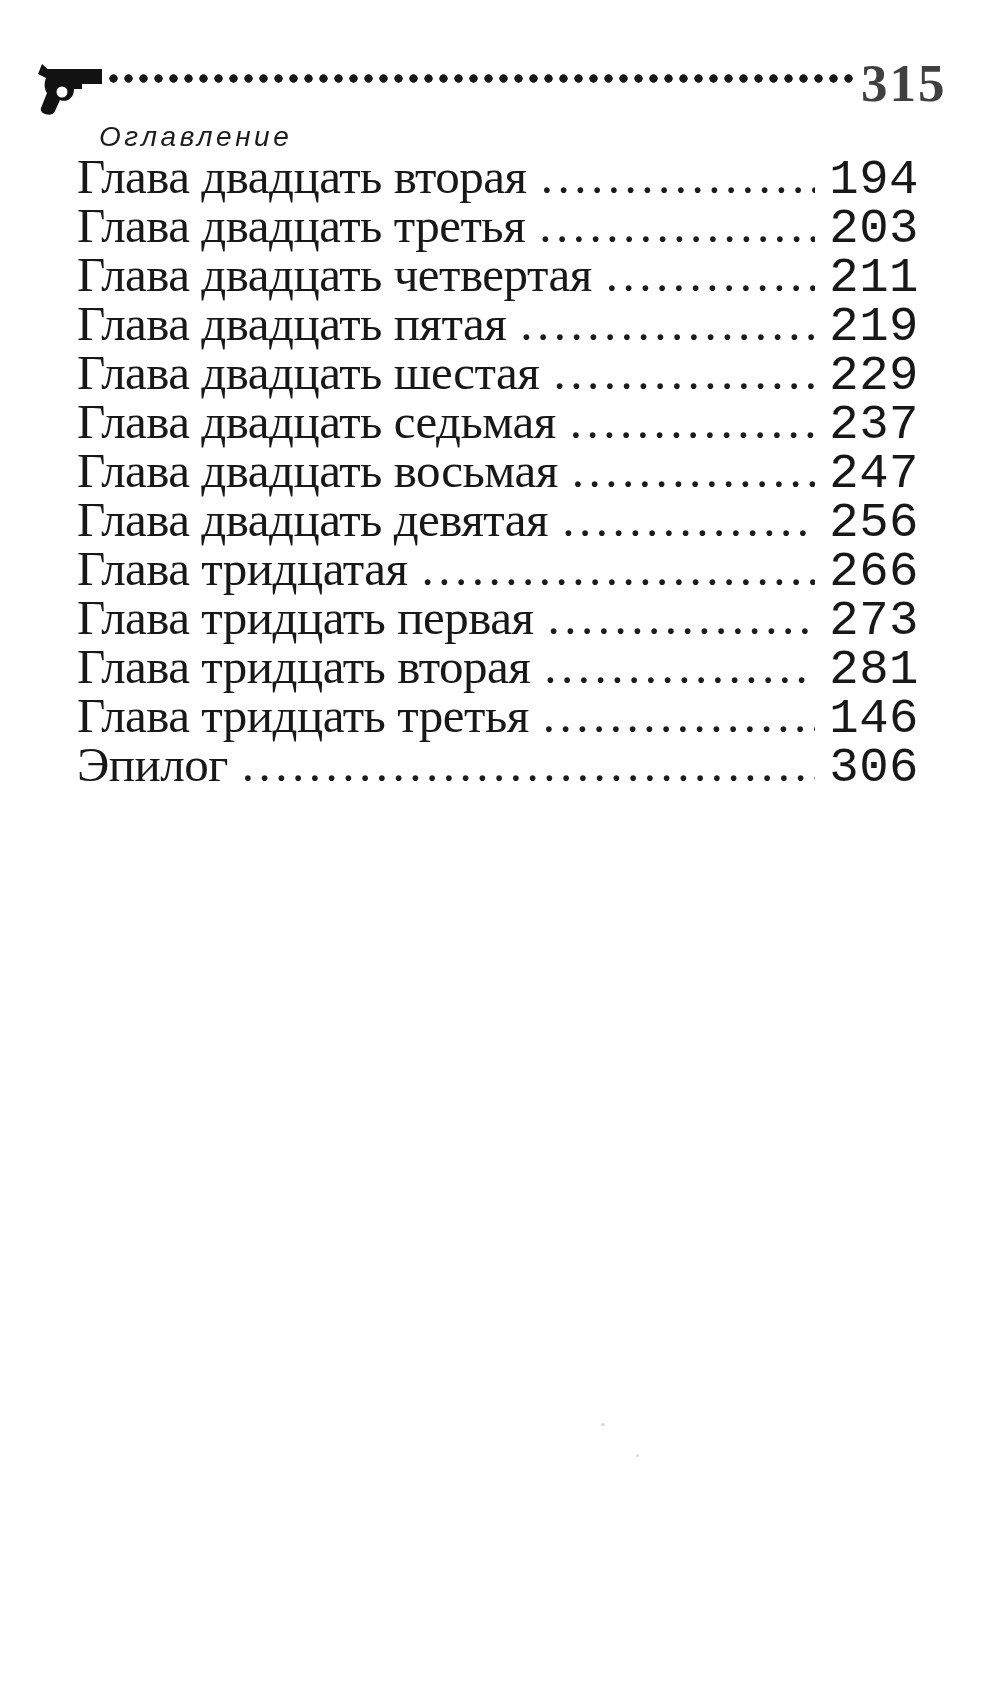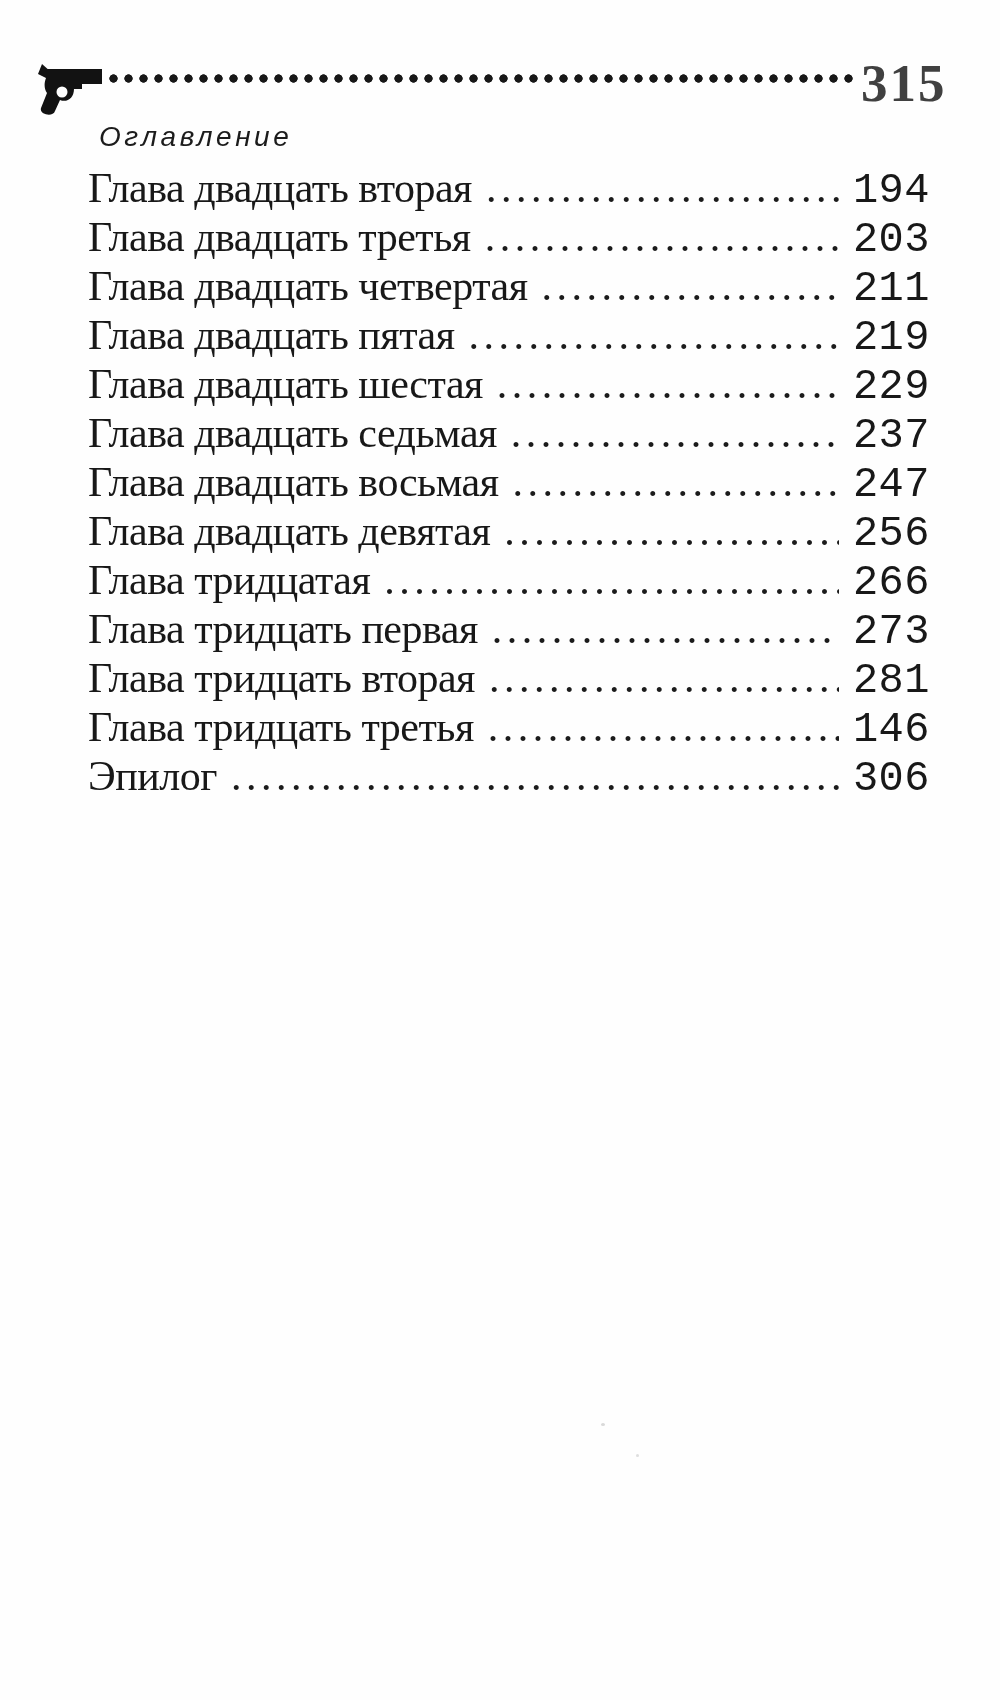--- a/index.html
+++ b/index.html
@@ -50,27 +50,26 @@
     font-weight: 700;
     font-size: 53px;
     line-height: 1;
     color: #404040;
     letter-spacing: 2px;
   }
 
   
   .toc {
     position: absolute;
-    left: 88px; top: 152px;
+    left: 77px; top: 152px;
     width: 842px; 
-    font-size: 42px;
+    font-size: 49px;
     line-height: 49px;
     letter-spacing: -0.5px;
     color: #181818;
-    margin-top: 12px;
   }
 
   .toc-row {
     display: flex;
     align-items: baseline;
     height: 49px;
     white-space: nowrap;
   }
 
   .toc-title { flex: 0 0 auto; }

